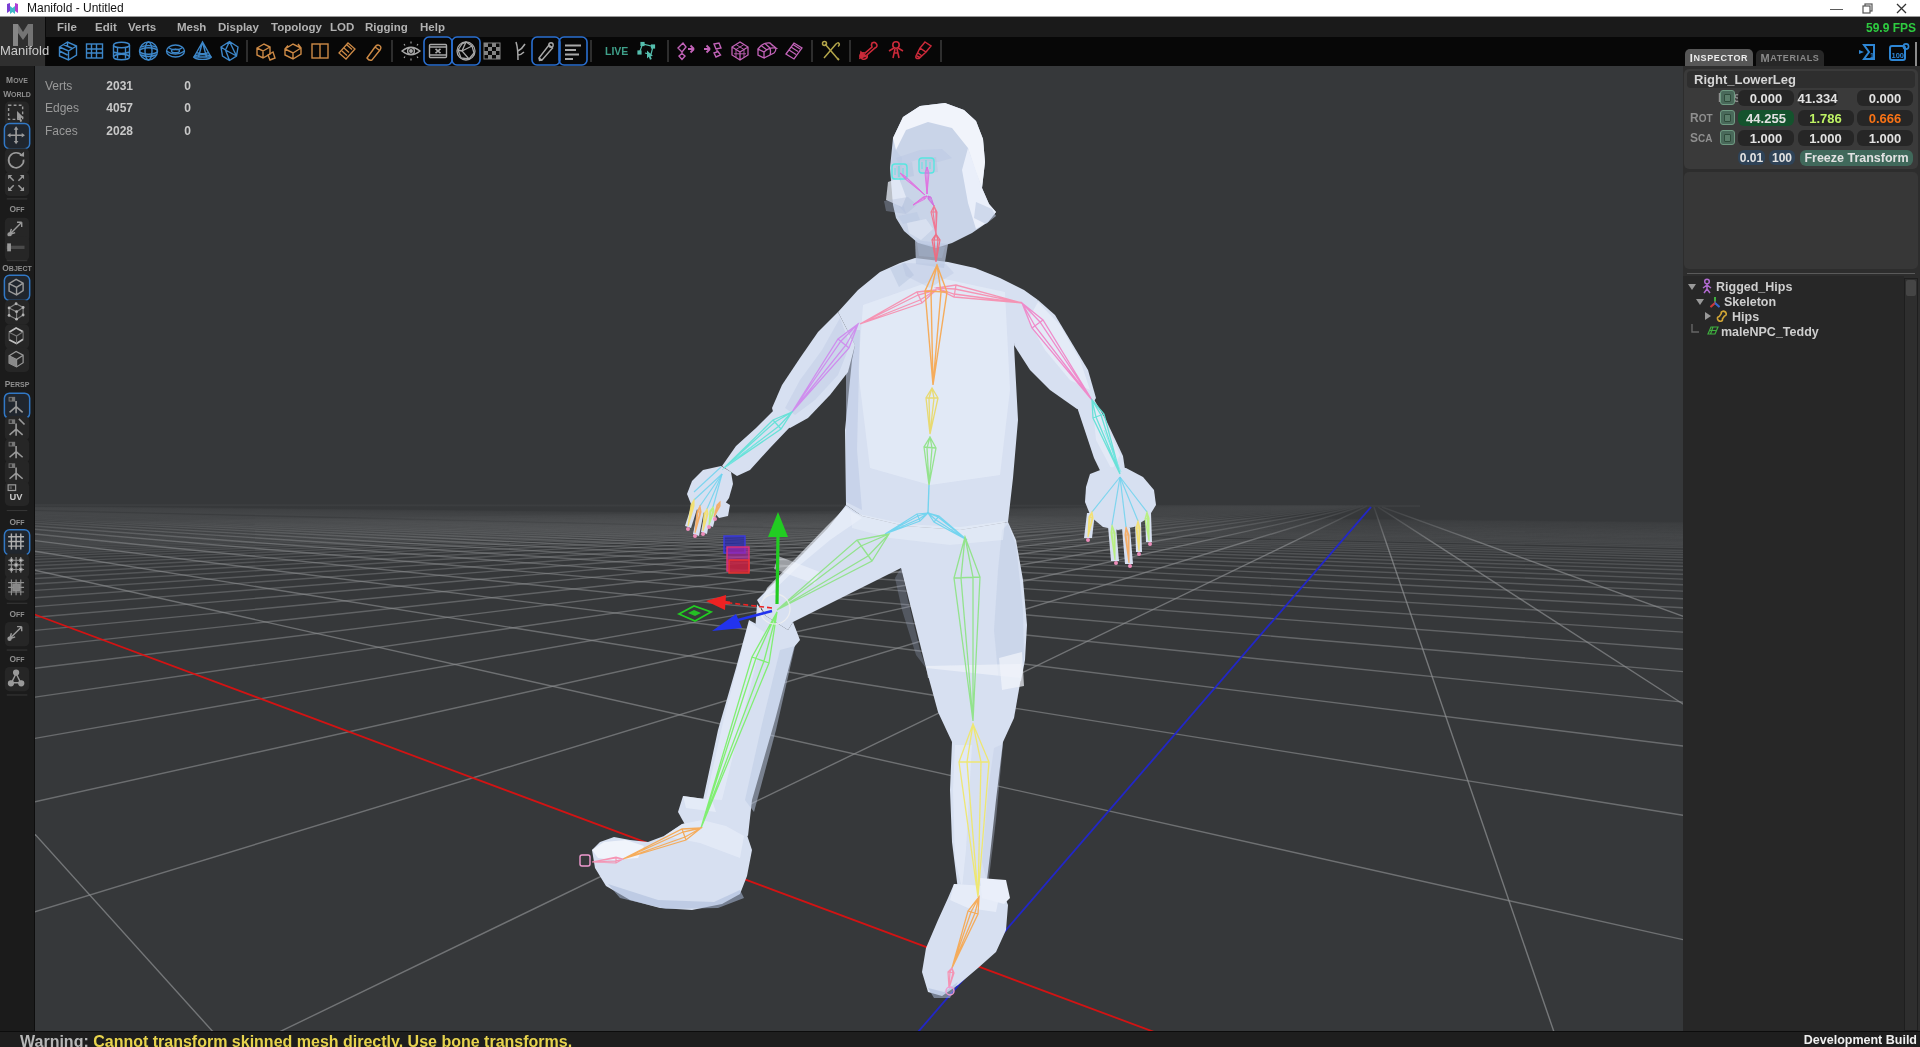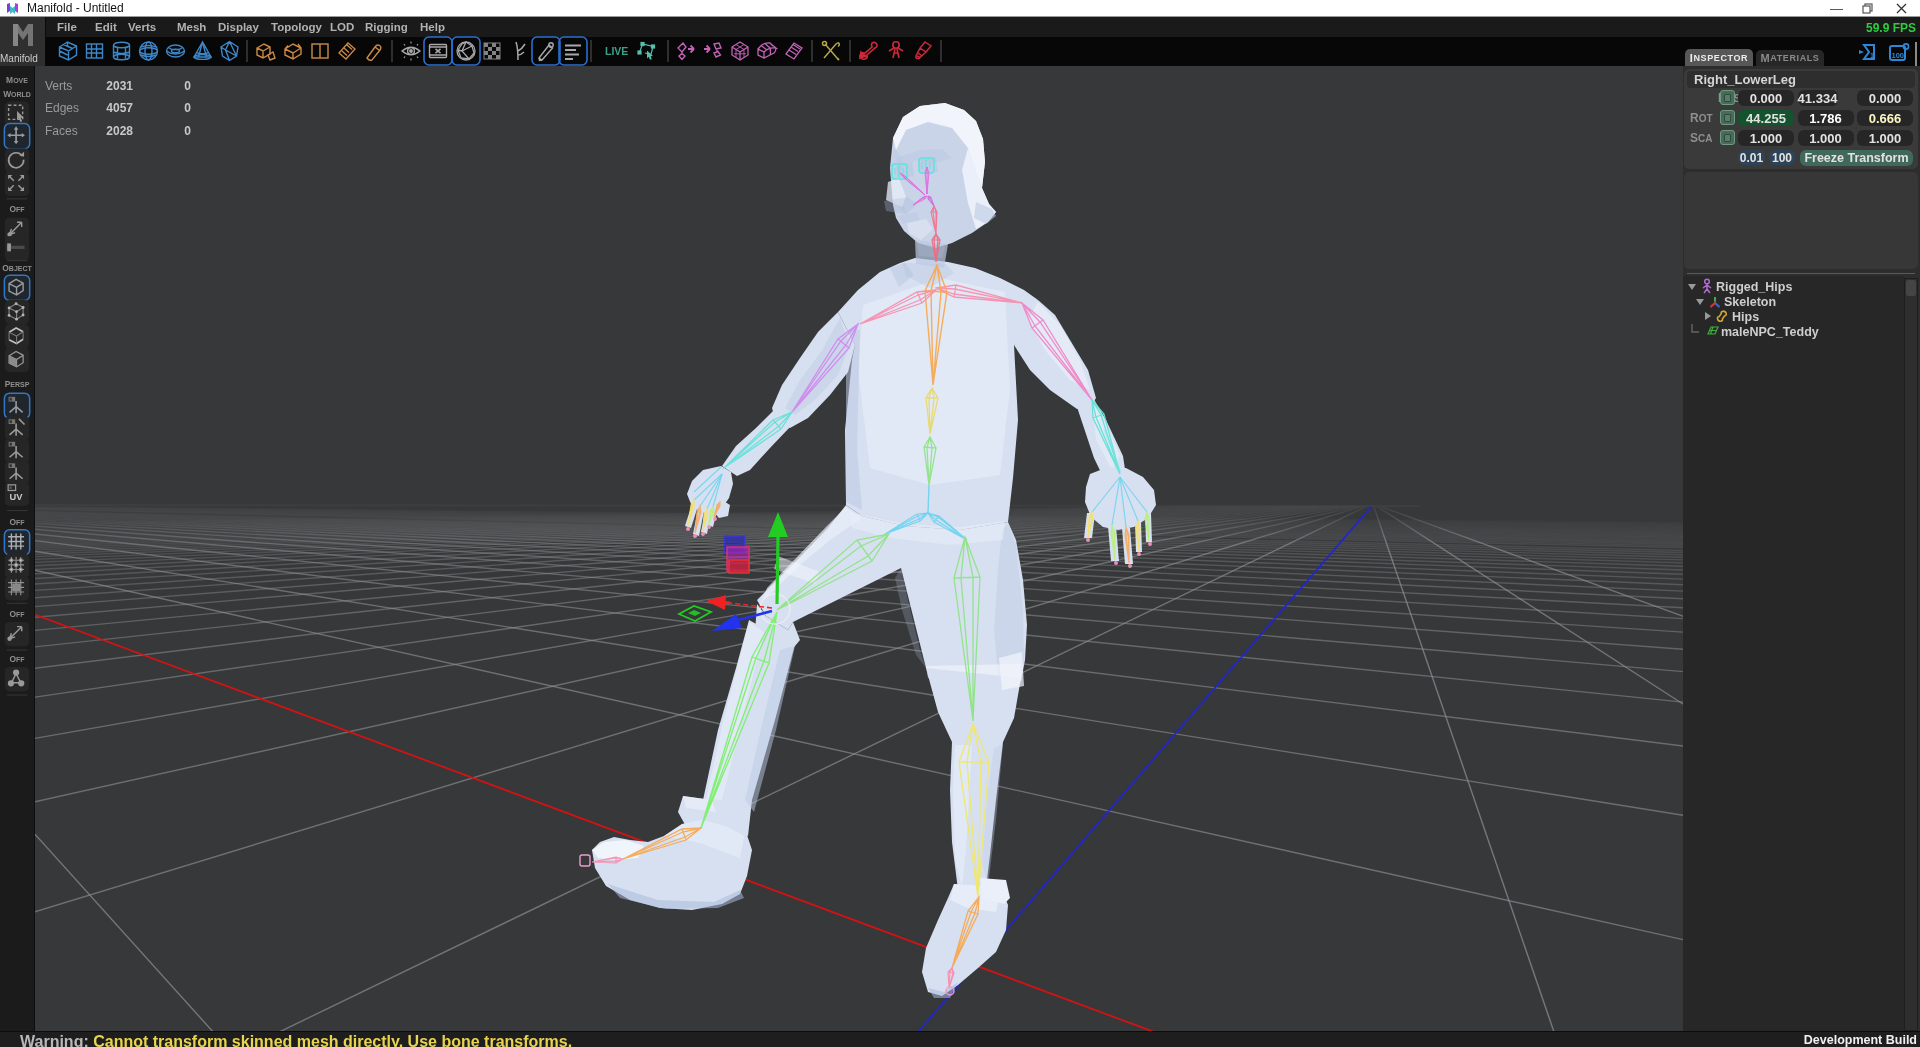--- a/index.html
+++ b/index.html
@@ -175,21 +175,21 @@
     <line x1="812" y1="40" x2="812" y2="62" stroke="#3c3c3c" stroke-width="1.5"></line>
     <line x1="850" y1="40" x2="850" y2="62" stroke="#3c3c3c" stroke-width="1.5"></line>
     <line x1="941" y1="40" x2="941" y2="62" stroke="#3c3c3c" stroke-width="1.5"></line>
   </svg>
 
 <div class="abs" style="left:0;top:17px;width:46px;height:49px;background:#2f2f2f;border-right:1px solid #0a0a0a;">
   <svg class="abs" style="left:9px;top:4px" width="28" height="28" viewBox="0 0 28 28">
     <path d="M4 25 L4 3 L9 3 L14 11 L19 3 L24 3 L24 25 L19 25 L19 12 L14 19 L9 12 L9 25 Z" fill="#747474"></path>
     <path d="M4 25 L4 3 L9 3 L9 25 Z" fill="#868686"></path>
   </svg>
-  <div class="abs" style="left:0;top:36px;width:46px;font-size:10px;color:#cccccc;">Manifold</div>
+  <div class="abs" style="left:0;top:26px;width:46px;font-size:13px;color:#cccccc;">Manifold</div>
 </div>
 
 <div class="abs" style="left:0;top:66px;width:35px;height:965px;background:#1b1b1b;border-right:1px solid #0e0e0e;"></div>
 <svg class="abs" style="left:0;top:66px;" width="35" height="965" viewBox="0 66 35 1031">
     <text x="17" y="84" text-anchor="middle" font-size="9" font-weight="bold" fill="#8f8f8f" font-family="Liberation Sans">M<tspan font-size="7.5">OVE</tspan></text>
     <text x="17" y="99" text-anchor="middle" font-size="9" font-weight="bold" fill="#8f8f8f" font-family="Liberation Sans">W<tspan font-size="7.5">ORLD</tspan></text>
     <rect x="4" y="104" width="26" height="26" rx="5" fill="#262626"></rect>
     <g transform="translate(5,105)" stroke="#9a9a9a" fill="none" stroke-width="1.5">
       <rect x="3" y="3" width="15" height="15" stroke-dasharray="3,2.4"></rect>
       <path d="M12 9 L19 16 L16 16.5 L17.5 20 L15.5 20.7 L14 17 L12 19 Z" fill="#9a9a9a" stroke="none"></path>
@@ -641,22 +641,22 @@
     <div style="position:absolute;left:3px;top:3px;width:7px;height:8px;border:1px solid #2e4a3a;border-radius:1px;background:#5a7d6a;"></div>
   </div>
 <div style="position:absolute;left:1738.0px;top:90px;width:56px;height:16px;background:#262626;border-radius:6px;font-weight:bold;font-size:13px;color:#e2e2e2;display:flex;align-items:center;justify-content:center;">0.000</div>
 <div style="position:absolute;left:1797.5px;top:90px;width:40px;height:16px;background:#262626;border-radius:6px;font-weight:bold;font-size:13px;color:#e2e2e2;display:flex;align-items:center;justify-content:center;">41.334</div>
 <div style="position:absolute;left:1857.0px;top:90px;width:56px;height:16px;background:#262626;border-radius:6px;font-weight:bold;font-size:13px;color:#e2e2e2;display:flex;align-items:center;justify-content:center;">0.000</div>
 <div class="abs" style="left:1690px;top:111px;font-size:12px;color:#8f8f8f;font-weight:bold;">R<small>OT</small></div>
 <div class="abs" style="left:1720px;top:110px;width:15px;height:15px;background:#49695a;border-radius:3px;border:1px solid #6f9a82;">
     <div style="position:absolute;left:3px;top:3px;width:7px;height:8px;border:1px solid #2e4a3a;border-radius:1px;background:#5a7d6a;"></div>
   </div>
 <div style="position:absolute;left:1738.0px;top:110px;width:56px;height:16px;background:#14532d;border-radius:6px;font-weight:bold;font-size:13px;color:#e2e2e2;display:flex;align-items:center;justify-content:center;">44.255</div>
-<div style="position:absolute;left:1797.5px;top:110px;width:56px;height:16px;background:#262626;border-radius:6px;font-weight:bold;font-size:13px;color:#ffffff;display:flex;align-items:center;justify-content:center;">1.786</div>
-<div style="position:absolute;left:1857.0px;top:110px;width:56px;height:16px;background:#262626;border-radius:6px;font-weight:bold;font-size:13px;color:#fef9c3;display:flex;align-items:center;justify-content:center;">0.666</div>
+<div style="position:absolute;left:1797.5px;top:110px;width:56px;height:16px;background:#262626;border-radius:6px;font-weight:bold;font-size:13px;color:#bef264;display:flex;align-items:center;justify-content:center;">1.786</div>
+<div style="position:absolute;left:1857.0px;top:110px;width:56px;height:16px;background:#262626;border-radius:6px;font-weight:bold;font-size:13px;color:#f97316;display:flex;align-items:center;justify-content:center;">0.666</div>
 <div class="abs" style="left:1690px;top:131px;font-size:12px;color:#8f8f8f;font-weight:bold;">S<small>CA</small></div>
 <div class="abs" style="left:1720px;top:130px;width:15px;height:15px;background:#49695a;border-radius:3px;border:1px solid #6f9a82;">
     <div style="position:absolute;left:3px;top:3px;width:7px;height:8px;border:1px solid #2e4a3a;border-radius:1px;background:#5a7d6a;"></div>
   </div>
 <div style="position:absolute;left:1738.0px;top:130px;width:56px;height:16px;background:#262626;border-radius:6px;font-weight:bold;font-size:13px;color:#e2e2e2;display:flex;align-items:center;justify-content:center;">1.000</div>
 <div style="position:absolute;left:1797.5px;top:130px;width:56px;height:16px;background:#262626;border-radius:6px;font-weight:bold;font-size:13px;color:#e2e2e2;display:flex;align-items:center;justify-content:center;">1.000</div>
 <div style="position:absolute;left:1857.0px;top:130px;width:56px;height:16px;background:#262626;border-radius:6px;font-weight:bold;font-size:13px;color:#e2e2e2;display:flex;align-items:center;justify-content:center;">1.000</div>
 <div style="position:absolute;left:1738px;top:150px;width:27px;height:15px;background:#2f4358;border-radius:6px;font-weight:bold;font-size:12px;color:#e2e2e2;display:flex;align-items:center;justify-content:center;">0.01</div>
 <div style="position:absolute;left:1769px;top:150px;width:26px;height:15px;background:#2f4358;border-radius:6px;font-weight:bold;font-size:12px;color:#e2e2e2;display:flex;align-items:center;justify-content:center;">100</div>
 <div style="position:absolute;left:1800px;top:150px;width:113px;height:16px;background:#40695b;border-radius:6px;font-weight:bold;font-size:12.5px;color:#e2e2e2;display:flex;align-items:center;justify-content:center;">Freeze Transform</div>

